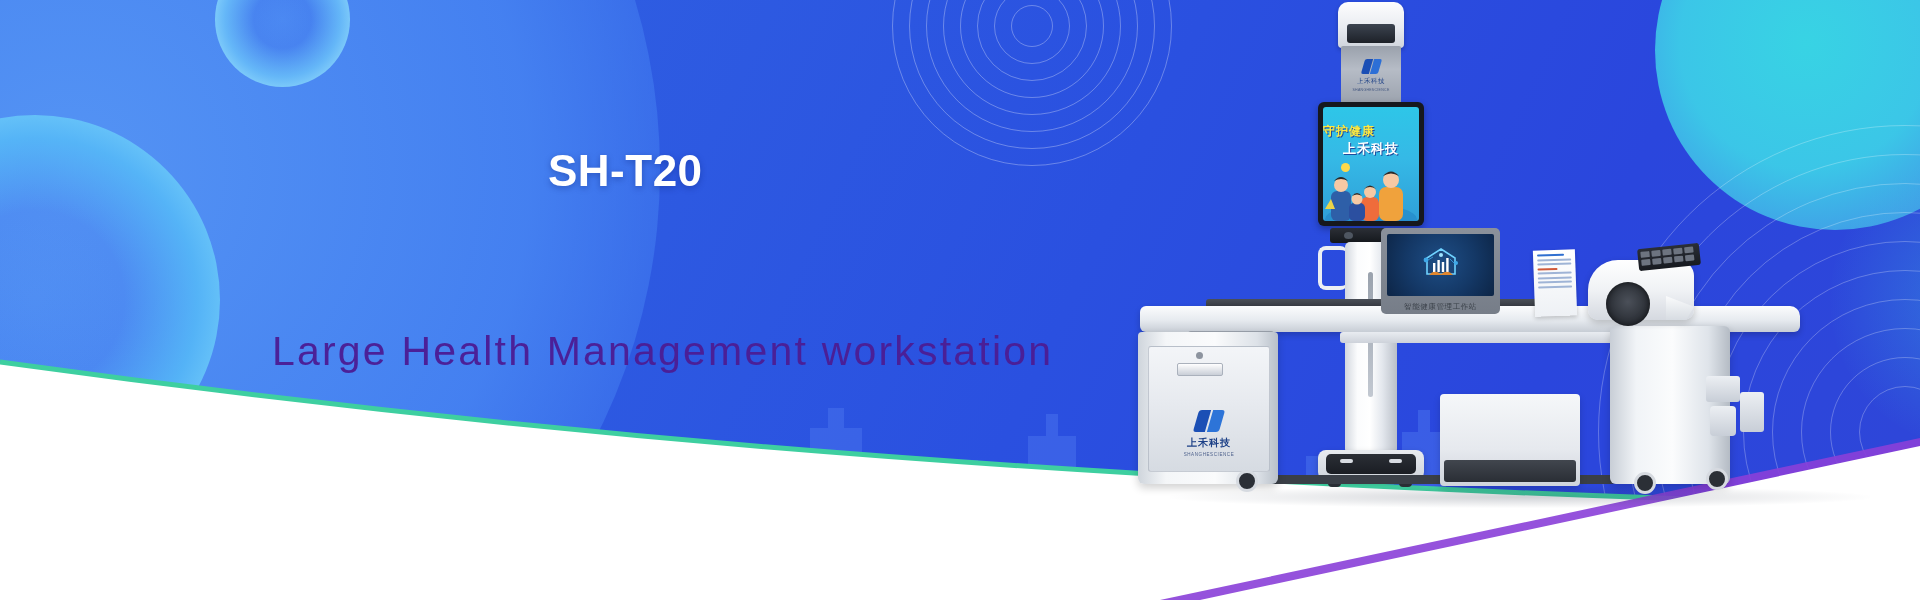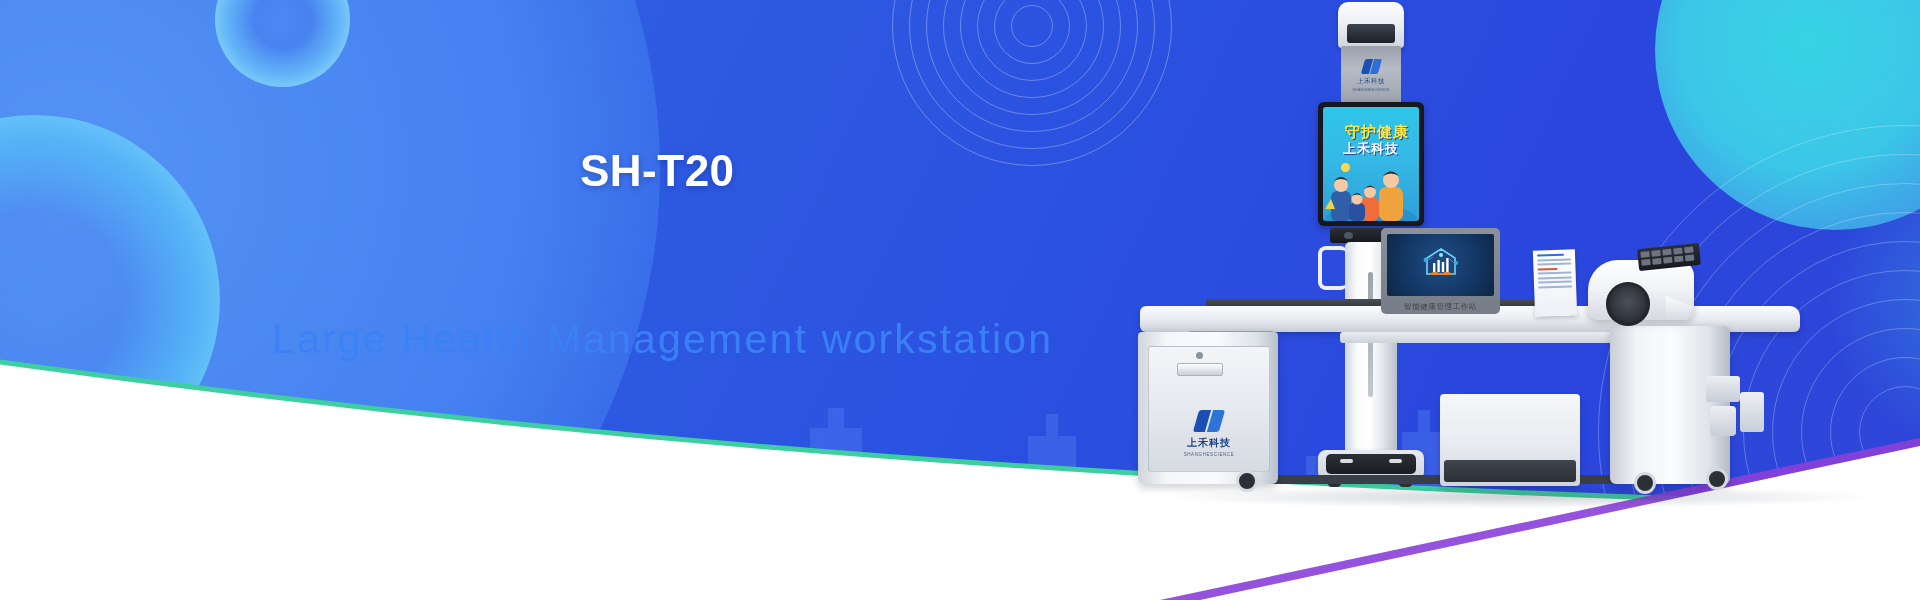--- a/index.html
+++ b/index.html
@@ -54,36 +54,36 @@
     position:absolute;left:560px;bottom:40px;width:920px;height:190px;
     opacity:.5;
   }
 
   
   .wave{position:absolute;left:0;bottom:0;width:1920px;height:330px;}
 
   
   .copy{position:absolute;left:0;top:0;width:1060px;height:600px;}
   .model{
-    position:absolute;left:580px;top:146px;
+    position:absolute;left:548px;top:146px;
     font-size:44px;font-weight:bold;color:#ffffff;letter-spacing:.5px;
     text-shadow:0 2px 6px rgba(10,30,110,.35);
   }
   .title{
     position:absolute;left:266px;top:196px;
     font-size:98px;font-weight:bold;letter-spacing:2px;line-height:1.08;
     white-space:nowrap;
     background:linear-gradient(95deg,#ffffff 0%,#ffffff 30%,#b9f5e8 48%,#8feede 56%,#d5faf2 66%,#ffffff 80%,#ffffff 100%);
     -webkit-background-clip:text;background-clip:text;
     color:transparent;-webkit-text-fill-color:transparent;
     filter:drop-shadow(3px 5px 0 rgba(28,60,190,.55));
   }
   .subtitle{
-    position:absolute;left:272px;top:316px;
-    font-size:41px;font-weight:300;color:#3b82f6;letter-spacing:2.2px;
+    position:absolute;left:272px;top:328px;
+    font-size:41px;font-weight:300;color:#4c1d95;letter-spacing:2.2px;
     white-space:nowrap;opacity:.96;
   }
 
   
   .product{position:absolute;left:1020px;top:0;width:900px;height:600px;}
 
   
   .kiosk{position:absolute;left:280px;top:2px;width:140px;height:490px;}
   .kiosk-head{
     position:absolute;left:38px;top:0;width:66px;height:46px;
@@ -111,21 +111,21 @@
 
   .kiosk-screen{
     position:absolute;left:18px;top:100px;width:106px;height:124px;
     background:#16181d;border-radius:6px;padding:5px;box-sizing:border-box;
     box-shadow:0 3px 7px rgba(0,0,0,.3);
   }
   .kiosk-screen-inner{
     position:relative;width:100%;height:100%;border-radius:3px;overflow:hidden;
     background:linear-gradient(180deg,#2ec6e8 0%,#35b9e6 45%,#2f9fd8 100%);
   }
-  .ks-l1{position:absolute;left:0;right:0;top:16px;text-align:center;font-size:15px;font-weight:bold;color:#ffe93d;letter-spacing:1px;text-shadow:1px 1px 0 #1d4a9c;padding-left:12px;}
+  .ks-l1{position:absolute;left:0;right:0;top:16px;font-size:12px;font-weight:bold;color:#ffe93d;letter-spacing:1px;text-shadow:1px 1px 0 #1d4a9c;}
   .ks-l2{position:absolute;left:0;right:0;top:33px;text-align:center;font-size:13px;font-weight:bold;color:#ffffff;letter-spacing:1px;text-shadow:1px 1px 0 #1d4a9c;}
   .ks-sun{position:absolute;left:18px;top:56px;width:9px;height:9px;border-radius:50%;background:#ffd94a;}
   .family{position:absolute;left:0;right:0;bottom:0;height:58px;}
 
   .kiosk-sensor{
     position:absolute;left:30px;top:226px;width:82px;height:15px;
     background:linear-gradient(180deg,#2b2f36,#14171c);border-radius:3px;
   }
   .kiosk-sensor i{position:absolute;top:4px;width:9px;height:7px;border-radius:50%;background:#4e5661;}
   .kiosk-column{

